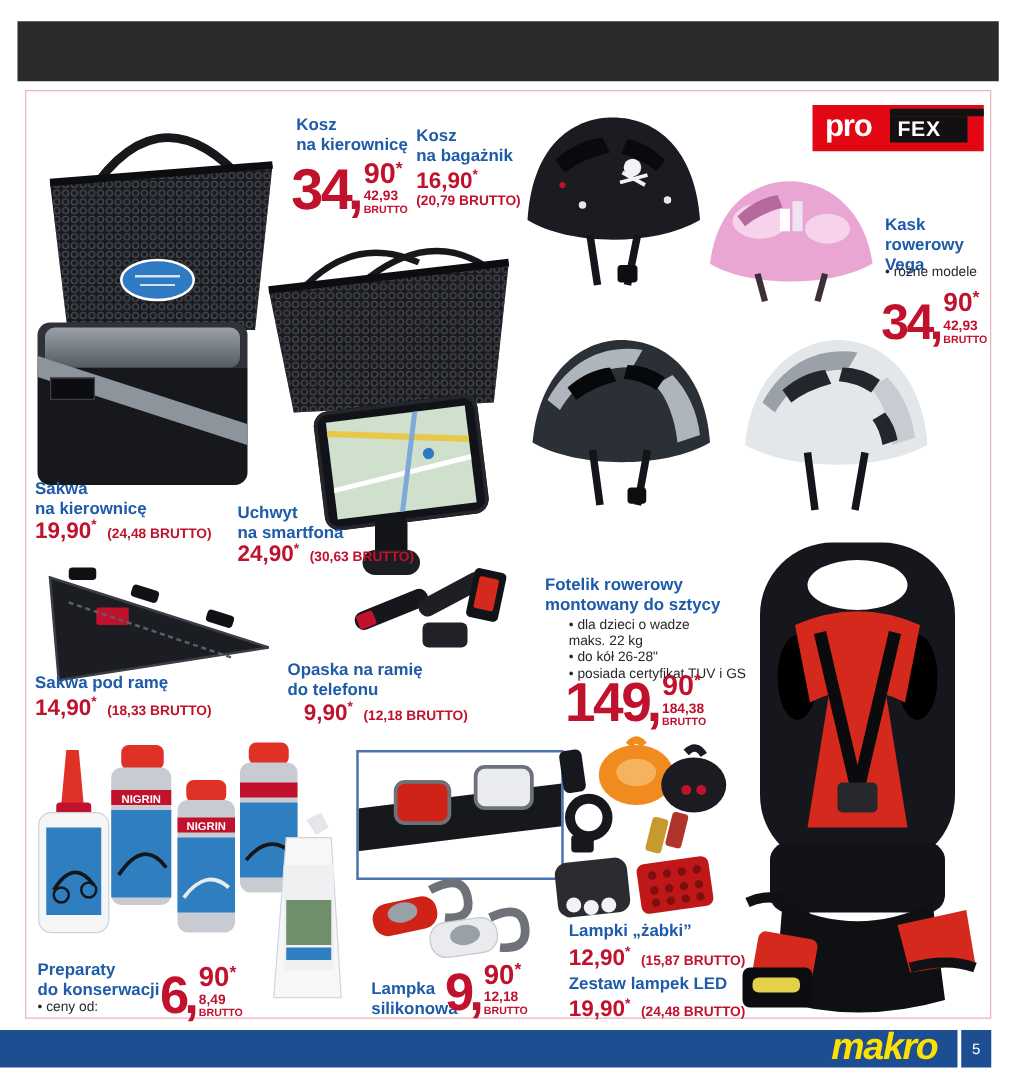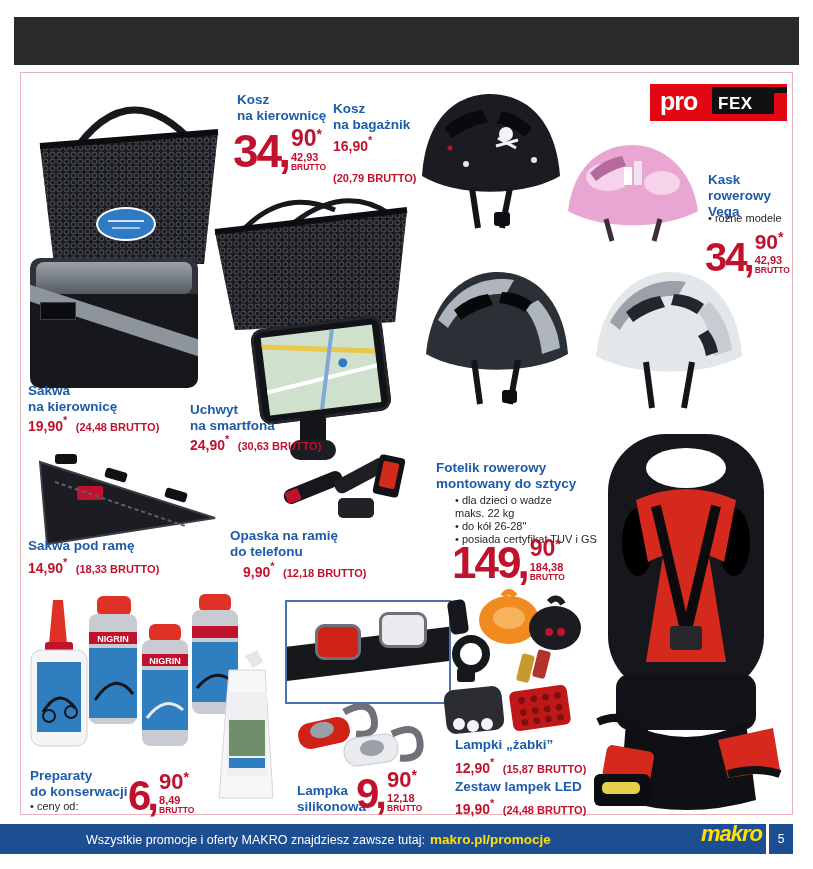--- a/index.html
+++ b/index.html
@@ -18,38 +18,38 @@
   .pbig .big{font-size:var(--big,46px);line-height:calc(var(--big,46px)*0.82);letter-spacing:-2px}
   .pbig .comma{margin-left:-2px}
   .pbig .col{display:flex;flex-direction:column;margin-left:2px}
   .pbig .cents{font-size:var(--cent,23px);line-height:calc(var(--cent,23px)*0.9)}
   .pbig .star{font-size:14px;vertical-align:7px}
   .pbig .brut{font-size:11px;line-height:11px;margin-top:3px}
   .pbig .brutlab{display:block;font-size:8.5px;line-height:8px}
 
   
   .psm{position:absolute;color:#c0122d;font-weight:bold;white-space:nowrap}
-  .psm .val{font-size:14px}
+  .psm .val{font-size:18px}
   .psm .star-s{font-size:11px;vertical-align:7px}
   .psm .brut-s{font-size:11px;margin-left:4px}
-  .psm.stack .brut-s{display:block;margin-left:0;margin-top:17px}
+  .psm.stack .brut-s{display:block;margin-left:0;margin-top:0}
 
   
   .profex{left:650px;top:84px;width:137px;height:37px;background:#e30613;position:absolute}
   .profex .pro{position:absolute;left:10px;top:3px;color:#fff;font-weight:bold;font-size:25px;letter-spacing:-1px}
   .profex .fexbox{position:absolute;left:62px;top:9px;width:62px;height:21px;background:#111}
   .profex .fex{position:absolute;left:6px;top:1px;color:#fff;font-weight:bold;font-size:17px;letter-spacing:0.5px}
   .profex .strip{position:absolute;left:62px;top:3px;width:75px;height:6px;background:#111}
 
   
   .footbar{left:0;top:824px;width:766px;height:30px;background:#1c4e91;position:absolute}
   .foottext{position:absolute;left:86px;top:8px;color:#fff;font-size:12.5px;white-space:nowrap}
   .footlink{color:#ffe000;font-weight:bold;font-size:13.5px;margin-left:5px}
-  .makro{position:absolute;right:4px;top:-3px;color:#ffe000;font-weight:bold;font-style:italic;
-         font-size:22px;letter-spacing:-1px}
+  .makro{position:absolute;right:16px;top:-3px;color:#ffe000;font-weight:bold;font-style:italic;
+         font-size:30px;letter-spacing:-1px}
   .pagebox{left:769px;top:824px;width:24px;height:30px;background:#1c4e91;position:absolute;
            color:#fff;font-size:12px;display:flex;align-items:center;justify-content:center}
 
   
   .cooler{left:30px;top:258px;width:168px;height:130px;border-radius:10px;position:absolute;
           background:linear-gradient(#2f3339 0 28%, #17181c 28%);overflow:hidden}
   .cooler .lid{position:absolute;left:6px;top:4px;width:156px;height:32px;border-radius:8px;
           background:linear-gradient(#9aa1a9,#565b62)}
   .cooler .stripe{position:absolute;left:-20px;top:58px;width:230px;height:16px;background:#8d949c;
           transform:rotate(18deg)}
@@ -427,20 +427,17 @@
   <span class="brut-s">(15,87 BRUTTO)</span>
 </div>
 
 <div class="t" style="left:455px;top:779px">Zestaw lampek LED</div>
 <div class="psm" style="left:455px;top:797px">
   <span class="val">19,90</span><span class="star-s">*</span>
   <span class="brut-s">(24,48 BRUTTO)</span>
 </div>
 
 <div class="footbar">
-  <span class="foottext">
-    <span>Wszystkie promocje i oferty MAKRO znajdziesz zawsze tutaj:</span><span class="footlink">makro.pl/promocje</span>
-  </span>
   <span class="makro">makro</span>
 </div>
 <div class="pagebox">
   <span>5</span>
 </div>
 
 </body></html>

